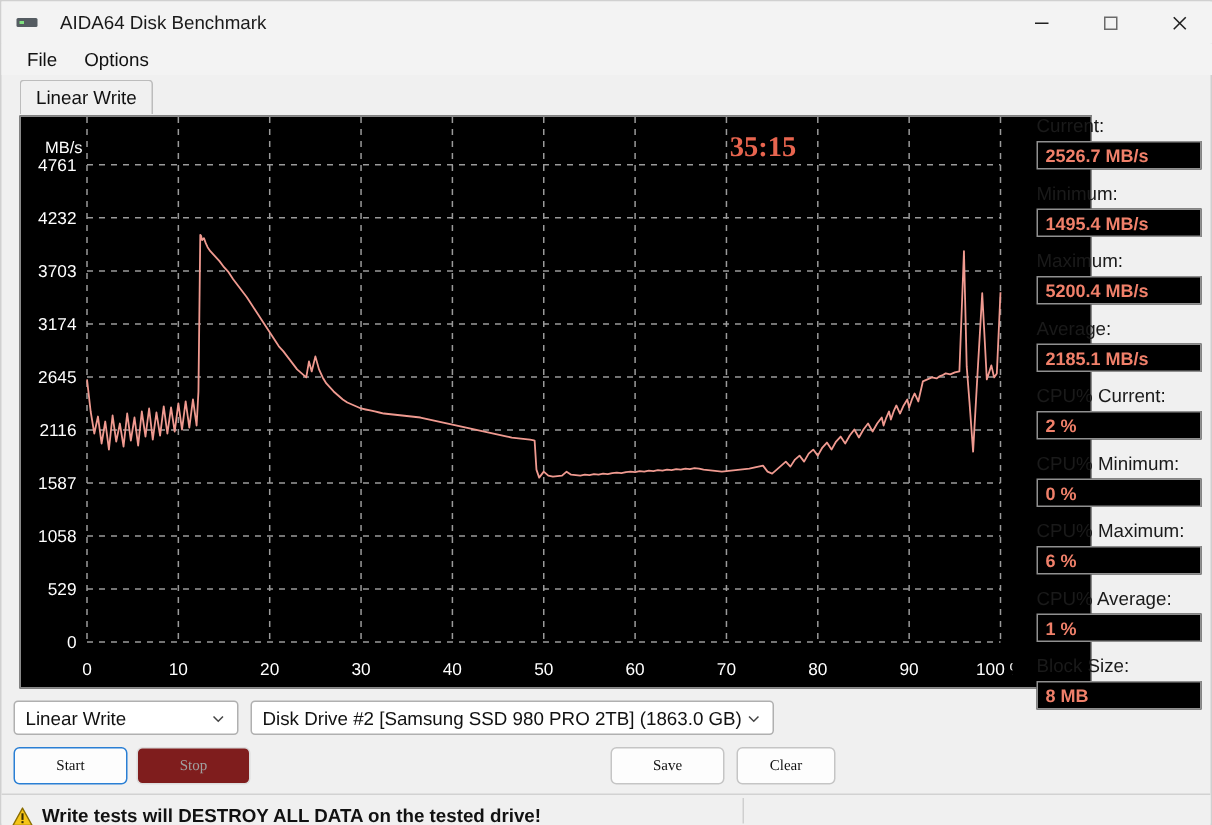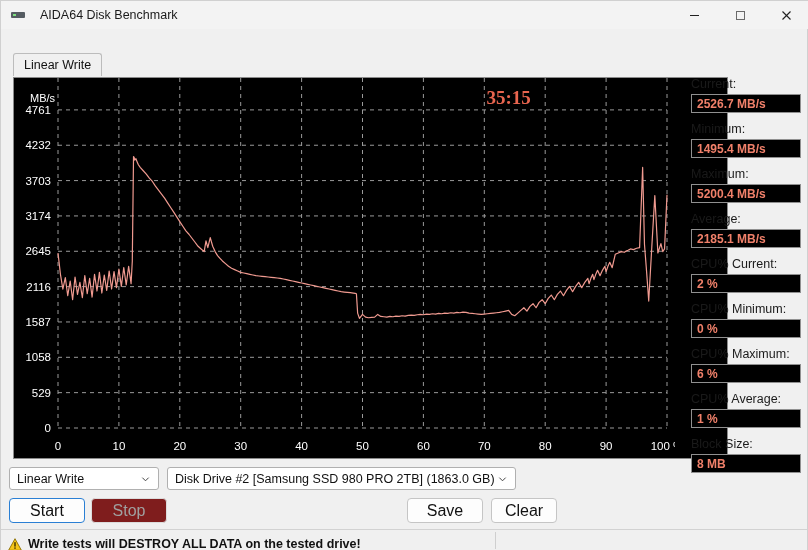--- a/index.html
+++ b/index.html
@@ -186,22 +186,23 @@
   .btn {
     position: absolute;
     height: 25px;
     background: #fdfdfd;
     border: 1px solid #c5c5c5;
     border-radius: 4px;
     box-sizing: border-box;
     display: flex;
     align-items: center;
     justify-content: center;
-    font-size: 16px;
-    color: #111;
+    font-size: 10px;
+    color: #111;
+    font-family: Liberation Serif, serif;
   }
   .btn-start { left: 8px; top: 31px; width: 76px; border: 1px solid #2a7fd4; }
   .btn-stop  { left: 90px; top: 31px; width: 76px; color: #a0a0a0; border-color: #dcdcdc; background: #7f1d1d; }
   .btn-save  { left: 406px; top: 31px; width: 76px; }
   .btn-clear { left: 490px; top: 31px; width: 66px; }
 
   
   .statusbar {
     position: absolute;
     left: 0; top: 528px;
@@ -255,20 +256,24 @@
       </div>
       <div class="win-btn close">
         <svg width="11" height="11" viewBox="0 0 11 11">
             <line x1="1.5" y1="1.5" x2="9.5" y2="9.5" stroke="#202020" stroke-width="1.1"></line>
             <line x1="9.5" y1="1.5" x2="1.5" y2="9.5" stroke="#202020" stroke-width="1.1"></line>
           </svg>
       </div>
     </div>
   </div>
 
+  <div class="menubar">
+    <div class="menu-item">File</div>
+    <div class="menu-item">Options</div>
+  </div>
 
   <div class="tabstrip">
     <div class="tab-underline"></div>
     <div class="tab">Linear Write</div>
   </div>
 
   <div class="chart-panel">
     <svg class="chart-svg" id="chart-svg" width="661" height="380" viewBox="0 0 661 380">
         <text x="16" y="24" fill="#ffffff" font-size="11" font-family="&quot;Liberation Sans&quot;, sans-serif">MB/s</text>
         <line x1="44" y1="350" x2="653" y2="350" stroke="#9a9a9a" stroke-width="1" stroke-dasharray="4,4"></line>

